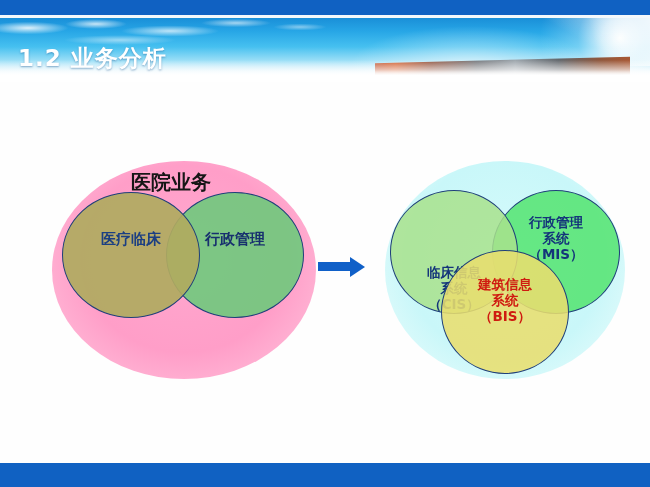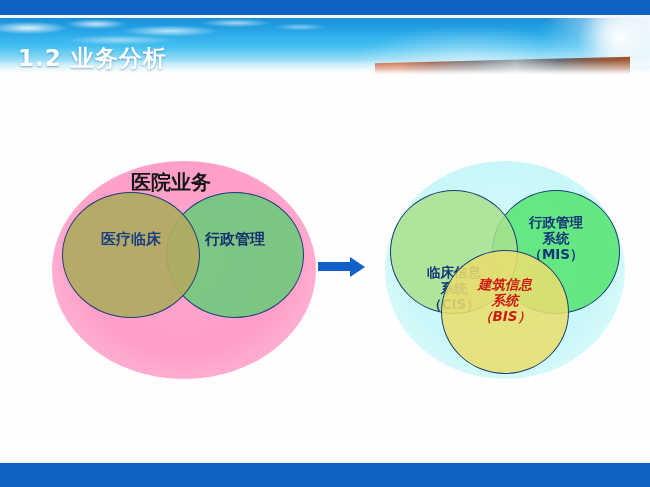--- a/index.html
+++ b/index.html
@@ -126,21 +126,20 @@
     color:#14357a;font-size:13.5px;font-weight:bold;
     align-items:flex-start;padding-top:24px;
     z-index:2;
   }
   .r-bis{
     left:441px;top:172px;width:128px;height:124px;
     background:rgba(232,222,110,0.88);
     color:#cf1b10;font-size:13.5px;font-weight:bold;
     align-items:flex-start;padding-top:26px;
     z-index:4;
-    font-style:italic;
   }
 
   .outer-label{
     position:absolute;z-index:6;
     font-size:20px;font-weight:bold;color:#161616;
     white-space:nowrap;
   }
   .label-left{left:131px;top:91px;}
   .label-right{left:456px;top:90px;}
 

